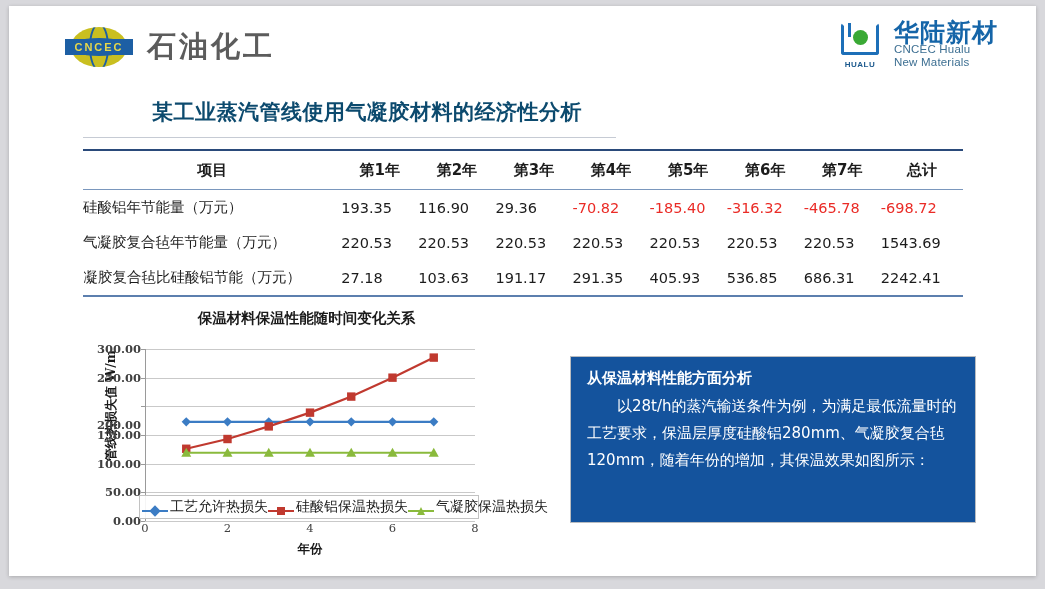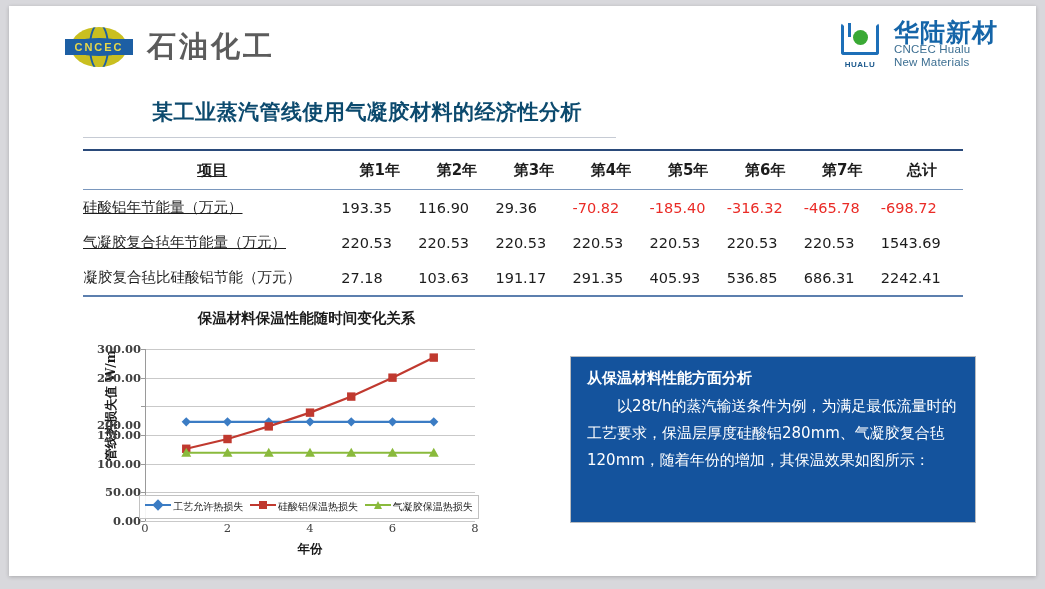--- a/index.html
+++ b/index.html
@@ -217,21 +217,20 @@
     text-align: left;
     white-space: nowrap;
   }
   table.data tbody tr:last-child td {
     border-bottom: 2.2px solid #5c7fae;
   }
   td.item, th.item {
     text-align: center;
     width: 258px;
     overflow: hidden;
-    text-decoration: underline;
   }
   td.item .clip {
     display: inline-block;
     margin-left: -14px;
   }
   td.num { width: 77px; }
   td.total { width: 82px; }
   th.num { width: 77px; }
   th.total { width: 82px; }
   .neg { color: #ea2b26; }
@@ -325,22 +324,22 @@
     border: 1px solid #c2c2c2;
     background: rgba(255,255,255,0.9);
     display: flex;
     align-items: center;
     justify-content: space-around;
     padding: 0 2px;
     box-sizing: border-box;
   }
   .leg-item {
     display: flex;
-    align-items: flex-start;
-    font-size: 10px;
+    align-items: flex-end;
+    font-size: 14px;
     color: #1a1a1a;
     font-family: Liberation Mono, monospace;
     white-space: nowrap;
   }
   .leg-mark {
     position: relative;
     width: 26px;
     height: 10px;
     margin-right: 2px;
     flex: 0 0 auto;

